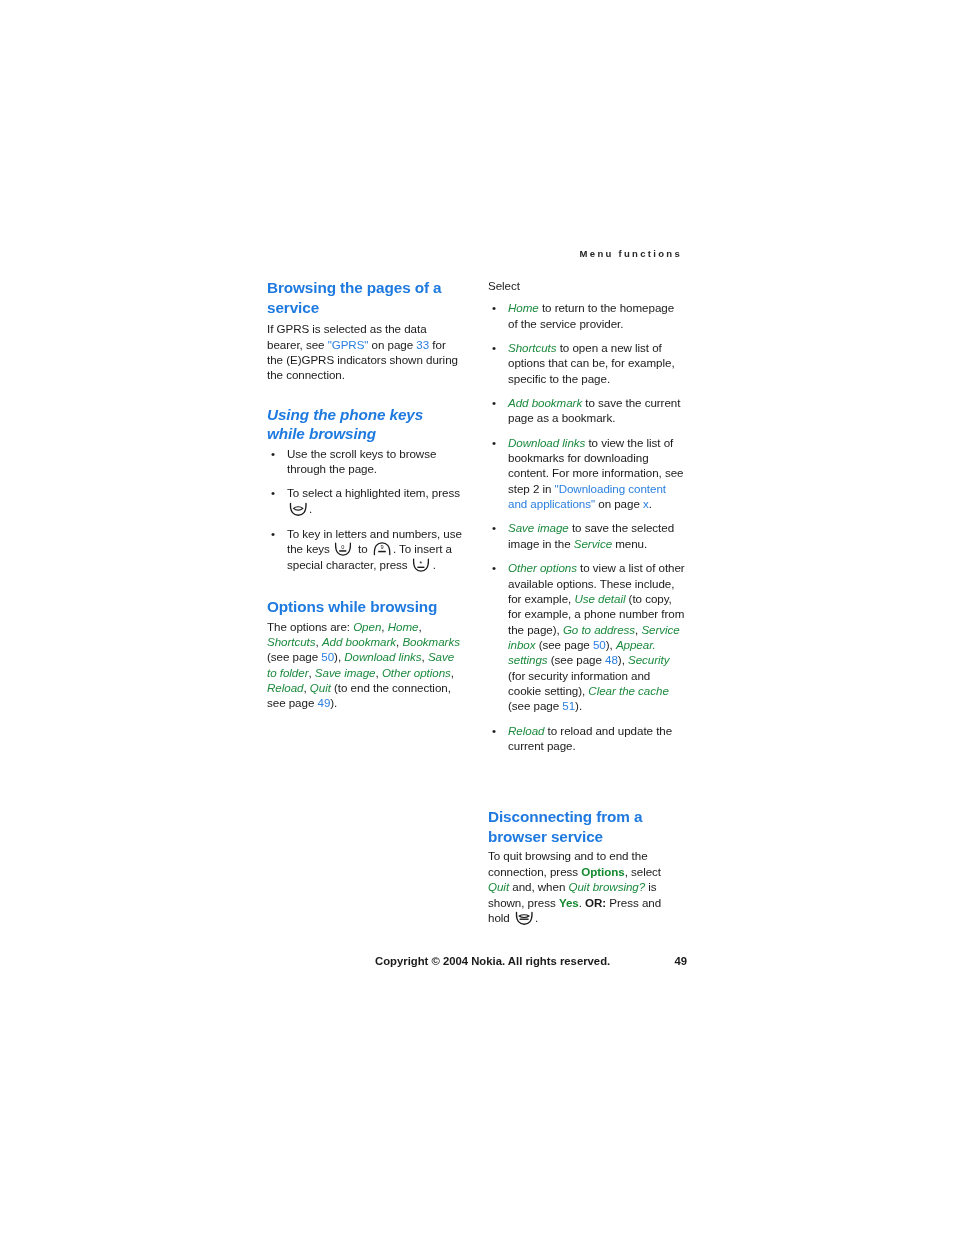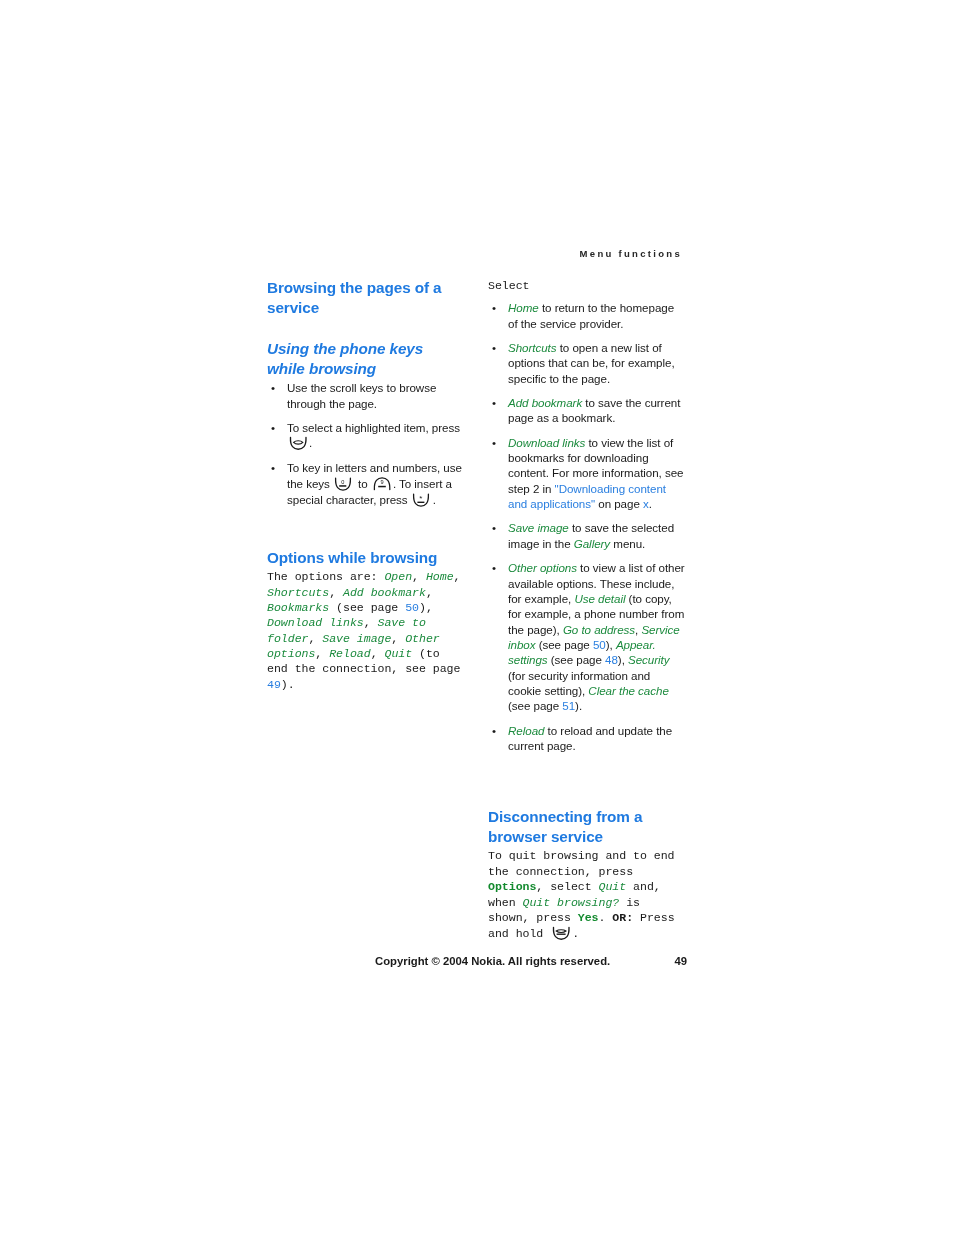--- a/index.html
+++ b/index.html
@@ -49,29 +49,28 @@
   h2.sec {
     color: #1f7ae0;
     font-size: 15.3px;
     font-weight: bold;
     line-height: 19.6px;
     margin: 0 0 4px 0;
     letter-spacing: -0.1px;
   }
   h2.sec.tight { margin-bottom: 2px; }
   h2.gap { margin-top: 22px; font-style: italic; }
-  h2.gap2 { margin-top: 40px; }
+  h2.gap2 { margin-top: 24px; }
   h2.gap3 { margin-top: 54px; }
 
   p.body {
     font-size: 11.6px;
     line-height: 15.35px;
     margin: 0 0 9px 0;
     letter-spacing: -0.05px;
-    font-family: Liberation Mono, monospace;
   }
   p.lead { margin-top: 2px; }
 
   ul.bullets {
     list-style: none;
     margin: 0;
     padding: 0;
   }
   ul.bullets li {
     position: relative;
@@ -151,20 +150,21 @@
 
   <div class="running-head">Menu functions</div>
 
   <div class="columns">
 
     <div class="col col-left">
 
       <h2 class="sec">Browsing the pages of a service</h2>
 
 
+      <p class="body"><span>If GPRS is selected as the data bearer, see </span><span class="xreflink">"GPRS"</span><span> on page </span><span class="pgnum">33</span><span> for the (E)GPRS indicators shown during the connection.</span></p>
 
       <h2 class="sec gap tight">Using the phone keys while browsing</h2>
 
       <ul class="bullets">
         <li><span class="dot">•</span><span>Use the scroll keys to browse through the page.</span></li>
 
         <li><span class="dot">•</span><span>To select a highlighted item, press </span><span class="keyicon"><svg width="22" height="16" viewBox="0 0 22 16">
                 <path d="M3.5 2.5 C3.5 2.5 3.2 9 5.5 11.6 C7.2 13.6 9.6 14.2 11.2 14.2 C12.9 14.2 15.3 13.6 17 11.6 C19.2 9 19 2.5 19 2.5" fill="none" stroke="#1a1a1a" stroke-width="1.35" stroke-linecap="round"></path>
                 <path d="M6.6 7.3 C7.7 6.2 9.4 5.7 11.2 5.7 C13 5.7 14.7 6.2 15.8 7.3 C14.7 8.5 13 9.1 11.2 9.1 C9.4 9.1 7.7 8.5 6.6 7.3 Z" fill="none" stroke="#1a1a1a" stroke-width="1.15"></path>
               </svg></span><span>.</span></li>
@@ -198,21 +198,21 @@
       <ul class="bullets">
 
         <li><span class="dot">•</span><i class="opt">Home</i><span> to return to the homepage of the service provider.</span></li>
 
         <li><span class="dot">•</span><i class="opt">Shortcuts</i><span> to open a new list of options that can be, for example, specific to the page.</span></li>
 
         <li><span class="dot">•</span><i class="opt">Add bookmark</i><span> to save the current page as a bookmark.</span></li>
 
         <li><span class="dot">•</span><i class="opt">Download links</i><span> to view the list of bookmarks for downloading content. For more information, see step 2 in </span><span class="xreflink">"Downloading content and applications"</span><span> on page </span><span class="pgnum">x</span><span>.</span></li>
 
-        <li><span class="dot">•</span><i class="opt">Save image</i><span> to save the selected image in the </span><i class="opt">Gallery</i><span> menu.</span></li>
+        <li><span class="dot">•</span><i class="opt">Save image</i><span> to save the selected image in the </span><i class="opt">Service</i><span> menu.</span></li>
 
         <li><span class="dot">•</span><i class="opt">Other options</i><span> to view a list of other available options. These include, for example, </span><i class="opt">Use detail</i><span> (to copy, for example, a phone number from the page), </span><i class="opt">Go to address</i><span>, </span><i class="opt">Service inbox</i><span> (see page </span><span class="pgnum">50</span><span>), </span><i class="opt">Appear. settings</i><span> (see page </span><span class="pgnum">48</span><span>), </span><i class="opt">Security</i><span> (for security information and cookie setting), </span><i class="opt">Clear the cache</i><span> (see page </span><span class="pgnum">51</span><span>).</span></li>
 
         <li><span class="dot">•</span><i class="opt">Reload</i><span> to reload and update the current page.</span></li>
 
       </ul>
 
       <h2 class="sec gap3 tight">Disconnecting from a browser service</h2>
 
       <p class="body lead"><span>To quit browsing and to end the connection, press </span><b class="optb">Options</b><span>, select </span><i class="opt">Quit</i><span> and, when </span><i class="opt">Quit browsing?</i><span> is shown, press </span><b class="optb">Yes</b><span>. </span><b class="plain">OR:</b><span> Press and hold </span><span class="keyicon"><svg width="22" height="16" viewBox="0 0 22 16">

